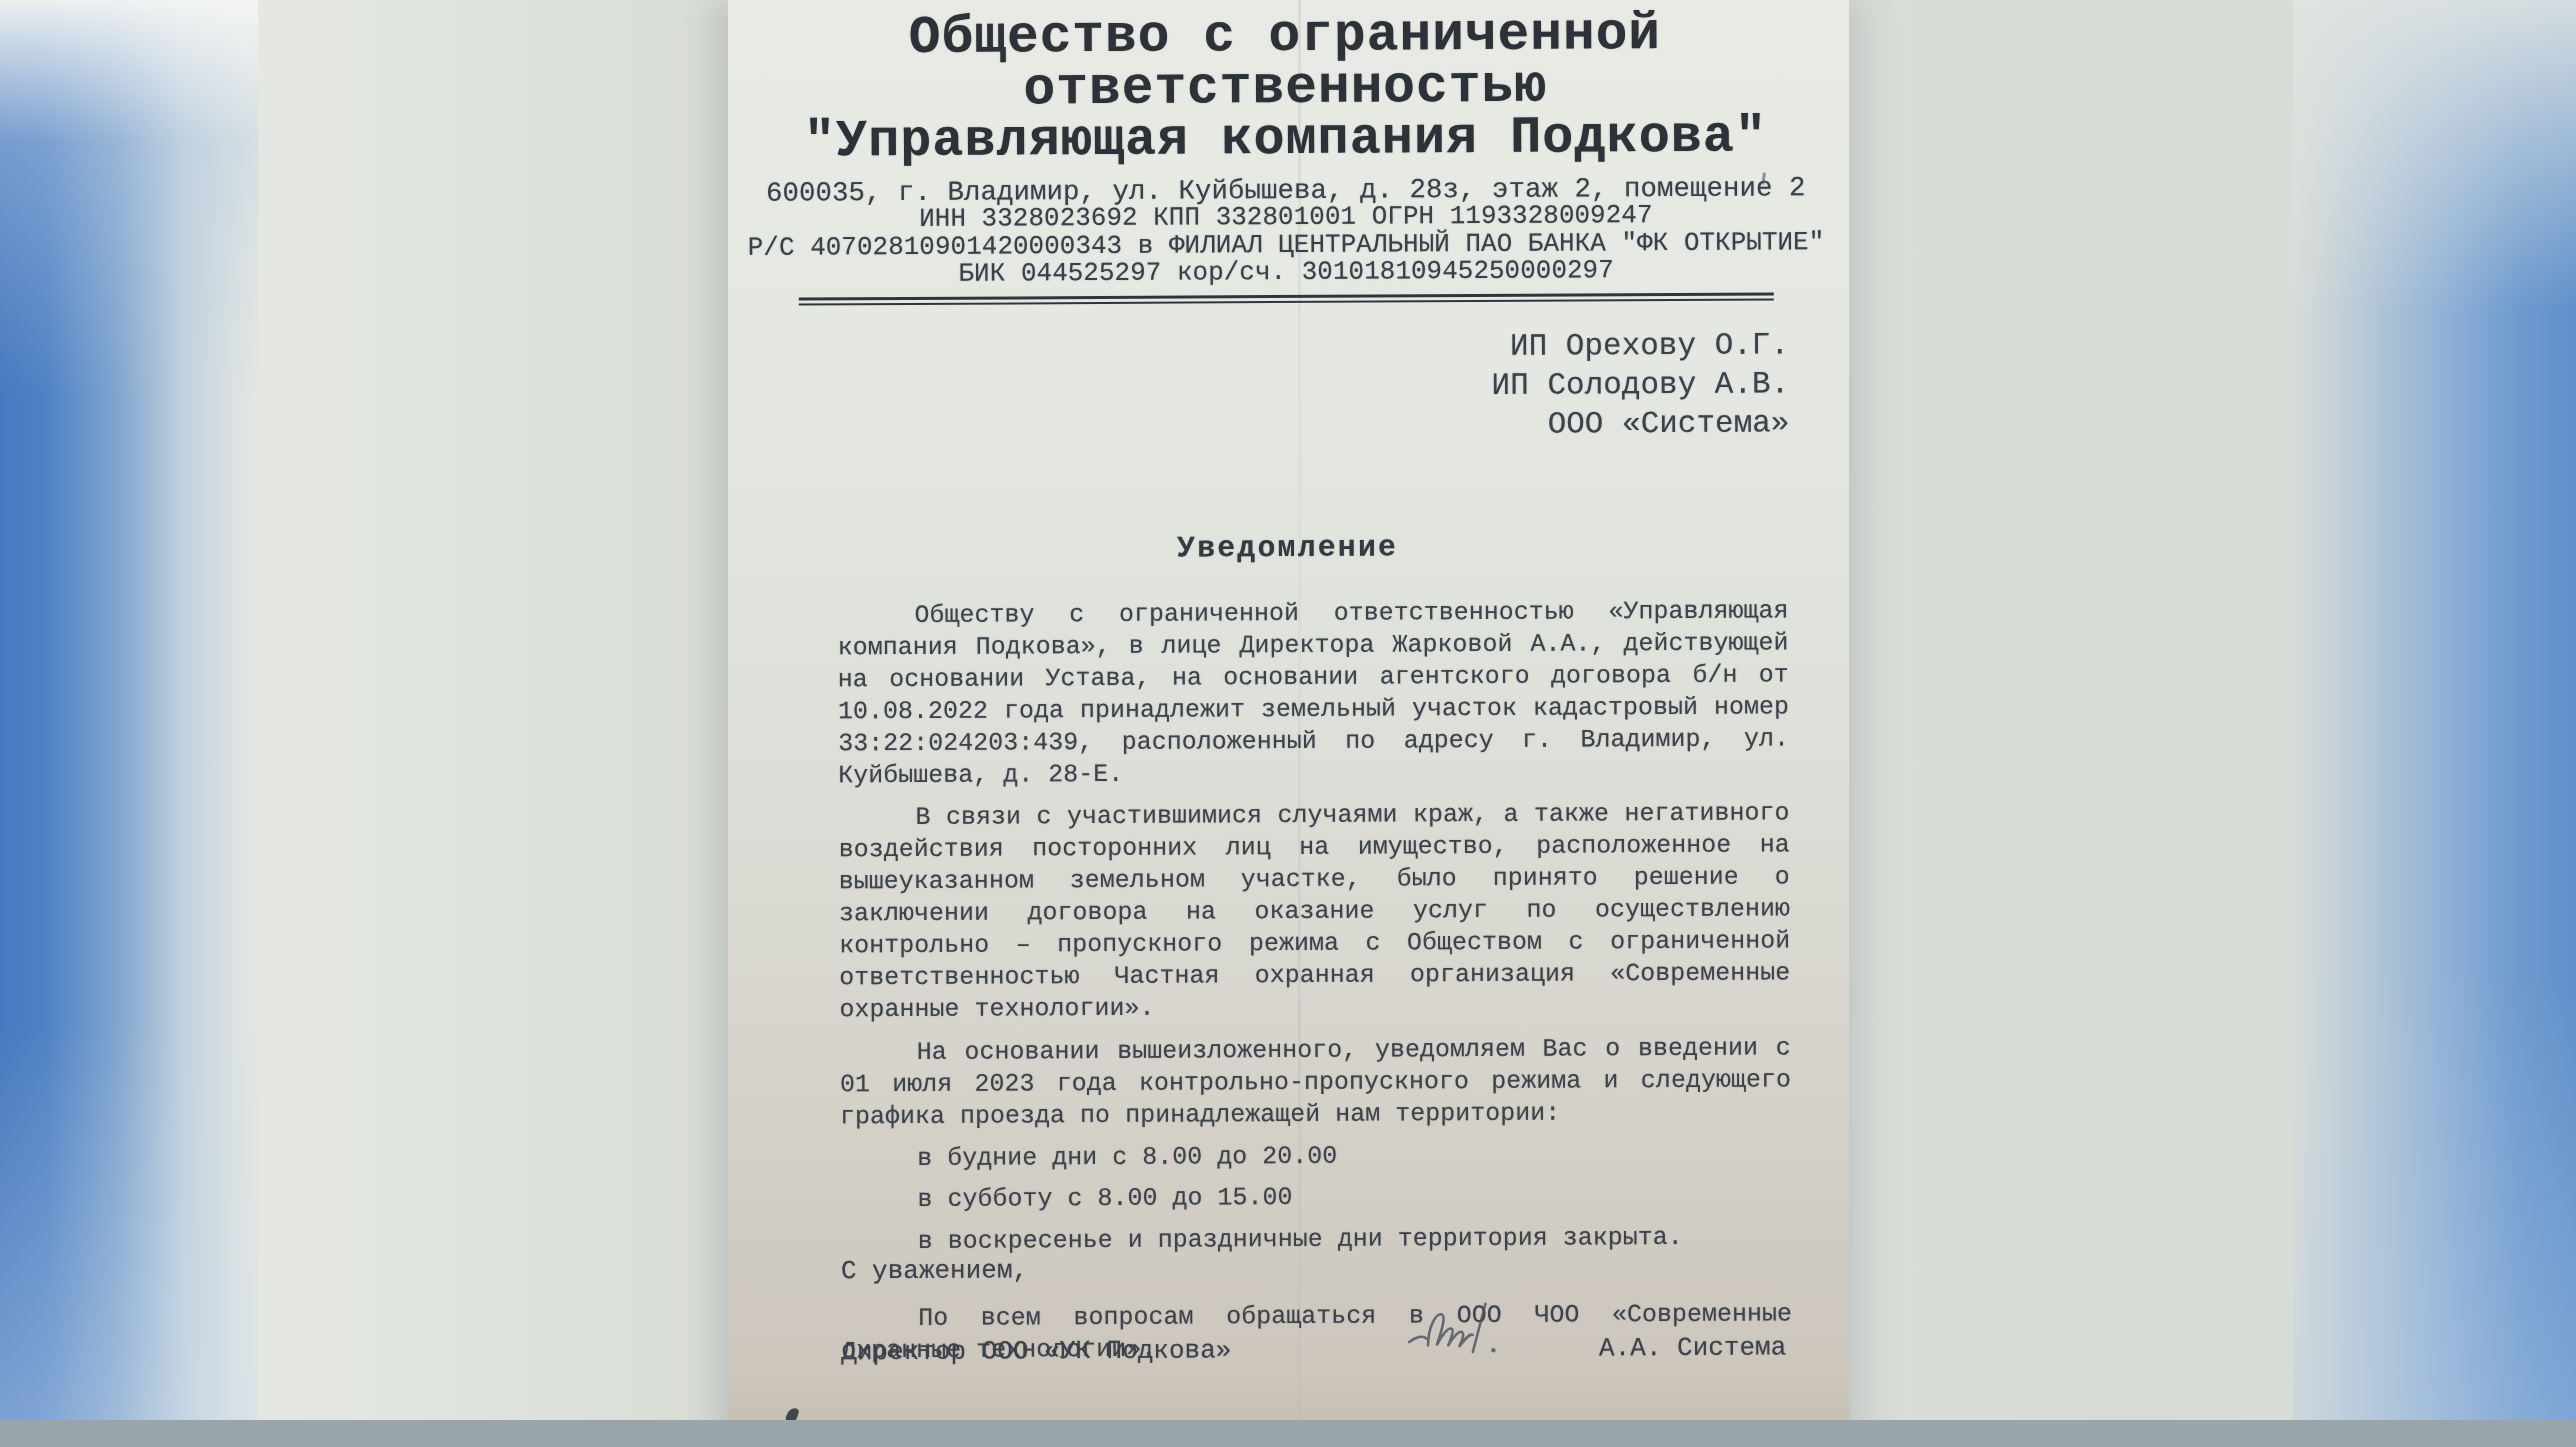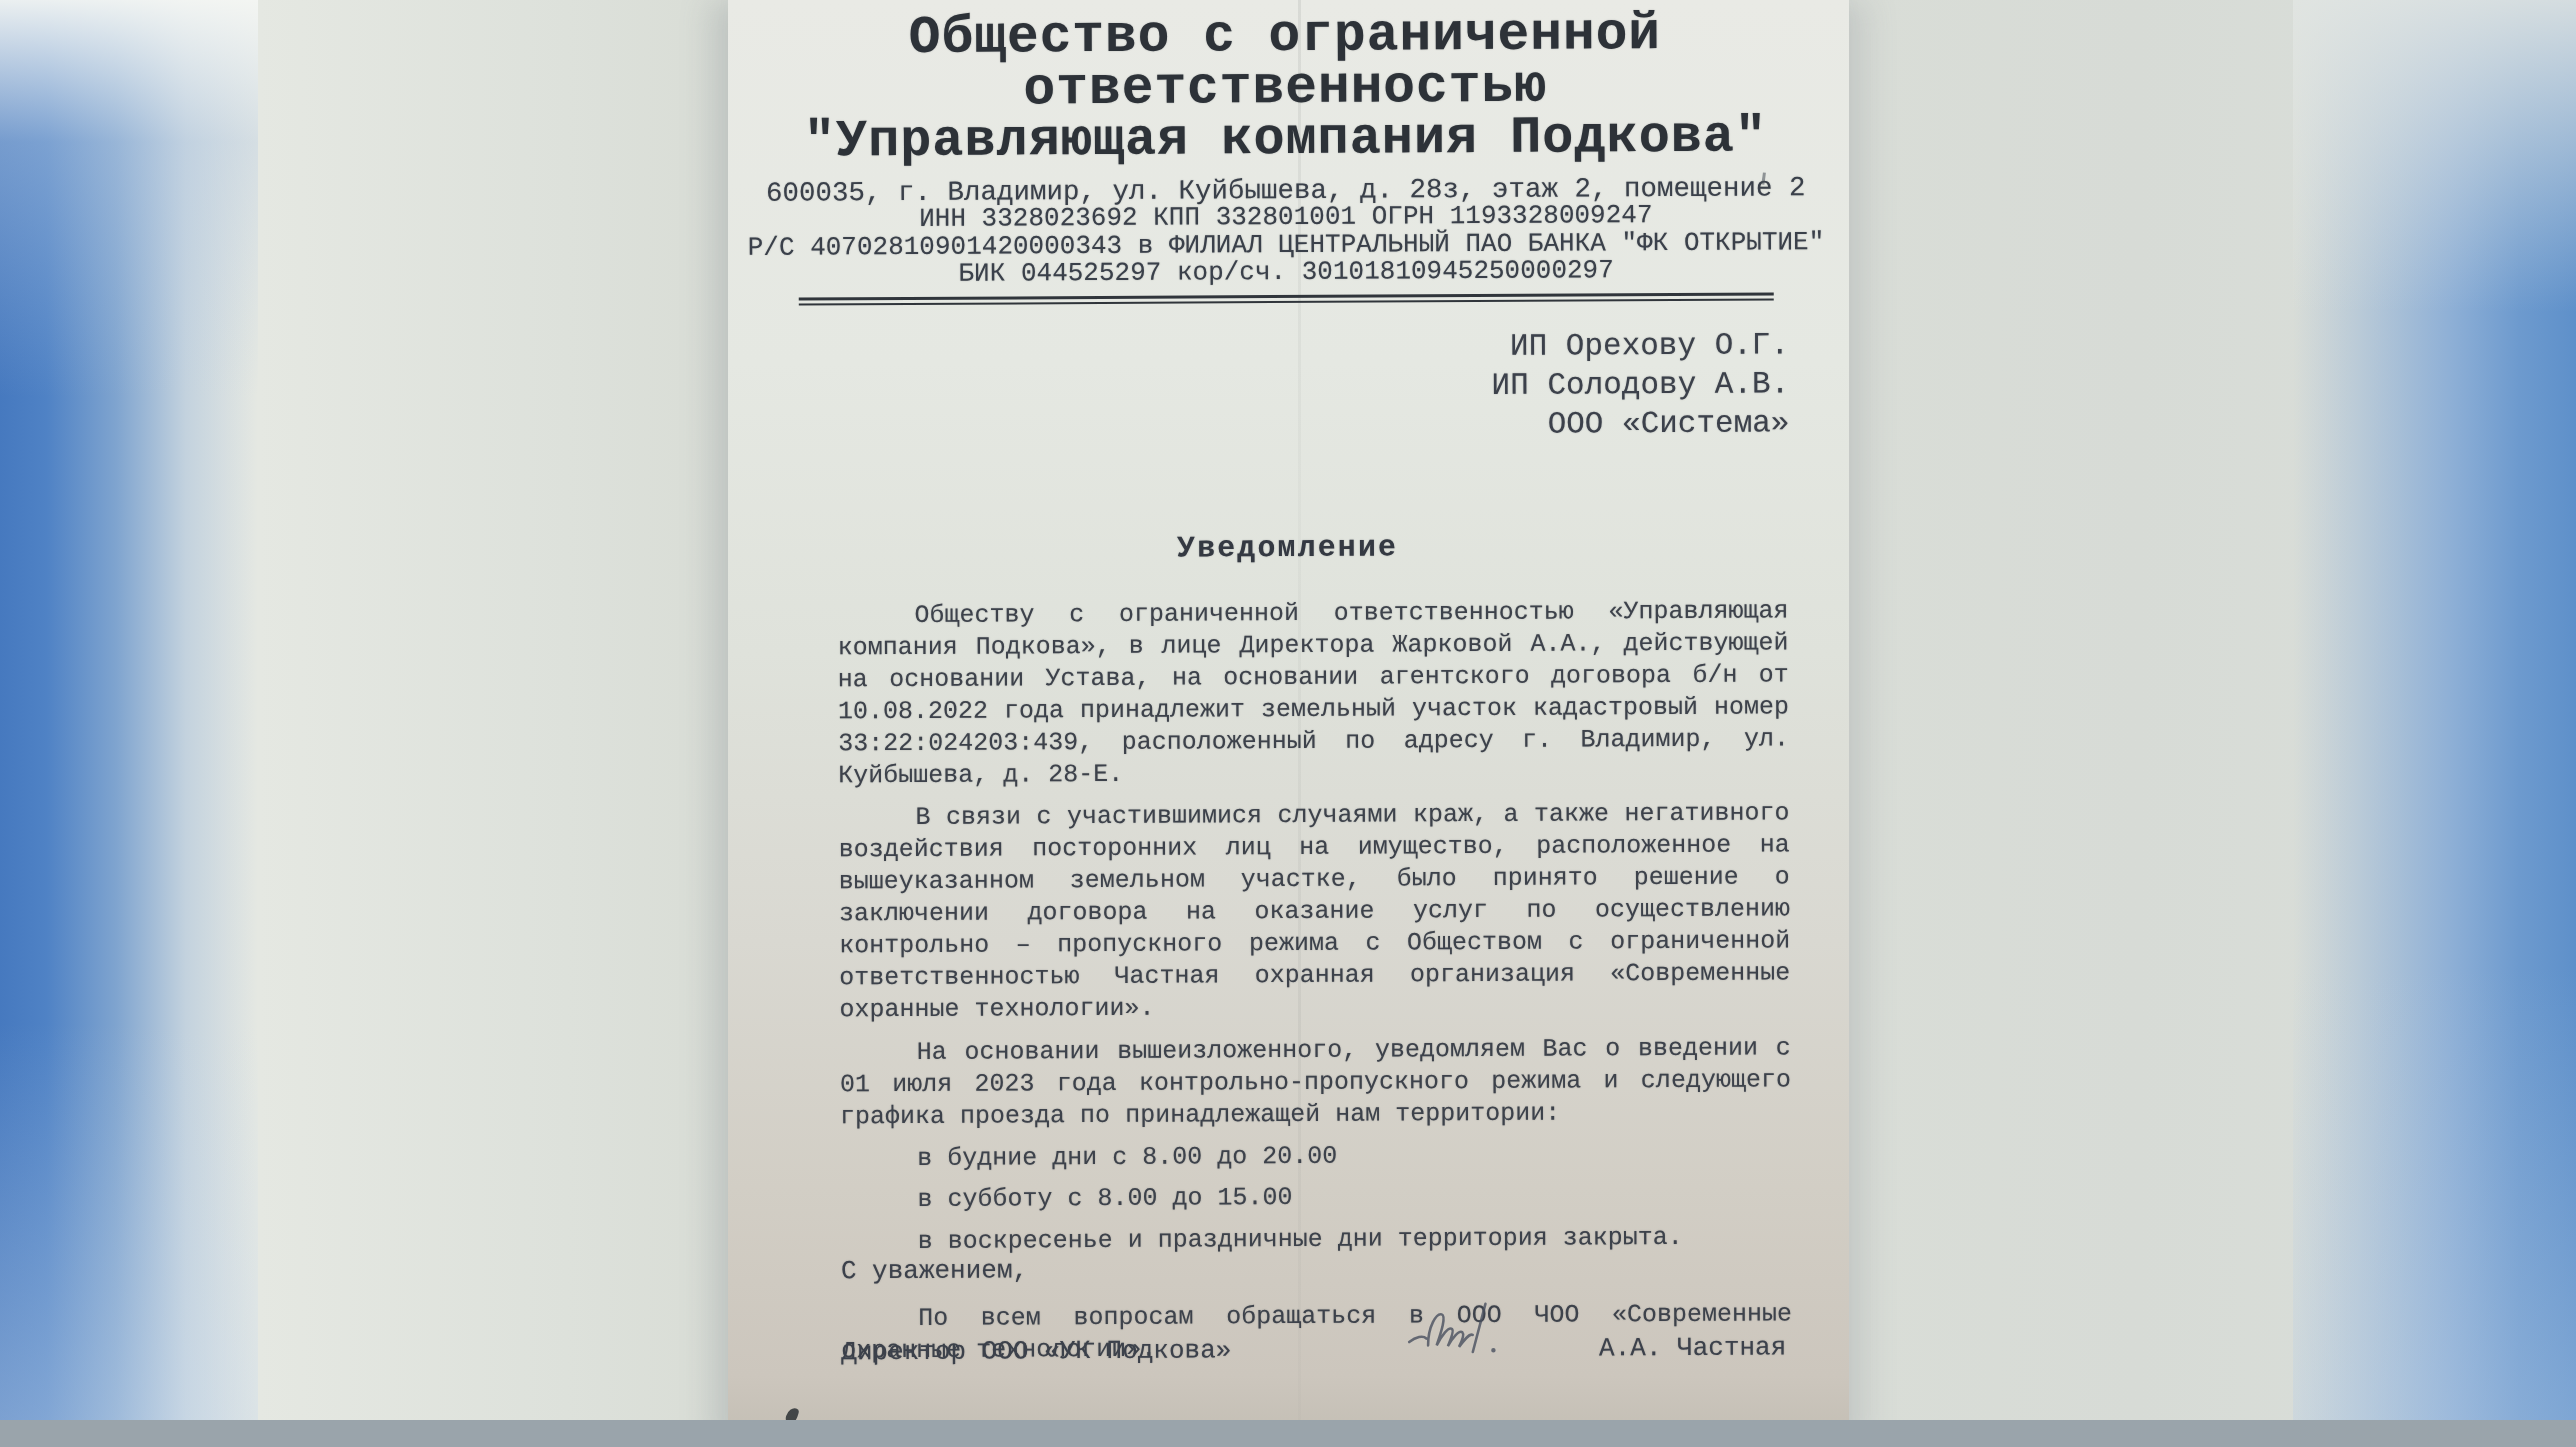--- a/index.html
+++ b/index.html
@@ -105,21 +105,21 @@
         <div>С уважением,</div>
         <div class="sig-row">
           <span class="sig-pos">Директор ООО «УК Подкова»</span>
           <span class="sig-mid">
             <svg class="sig-svg" width="129" height="67" viewBox="0 0 150 78">
               <path d="M8 52 C 16 46, 24 44, 28 48 M30 56 C 30 34, 40 18, 46 20 C 52 22, 44 44, 40 56 C 46 44, 54 34, 58 37 C 61 40, 55 52, 53 57 C 58 48, 66 38, 70 41 C 73 44, 68 54, 66 58 C 72 50, 78 42, 82 44" fill="none" stroke="#4a5160" stroke-width="3" stroke-linecap="round"></path>
               <path d="M97 8 L 82 64" fill="none" stroke="#4a5160" stroke-width="3" stroke-linecap="round"></path>
               <circle cx="106" cy="62" r="2.6" fill="#4a5160"></circle>
             </svg>
           </span>
-          <span class="sig-name">А.А. Частная</span>
+          <span class="sig-name">А.А. Система</span>
         </div>
       </div>
 
       <div class="speck"></div>
       <div class="tiny-mark"></div>
     </div>
   </div>
 </div>
 
 

